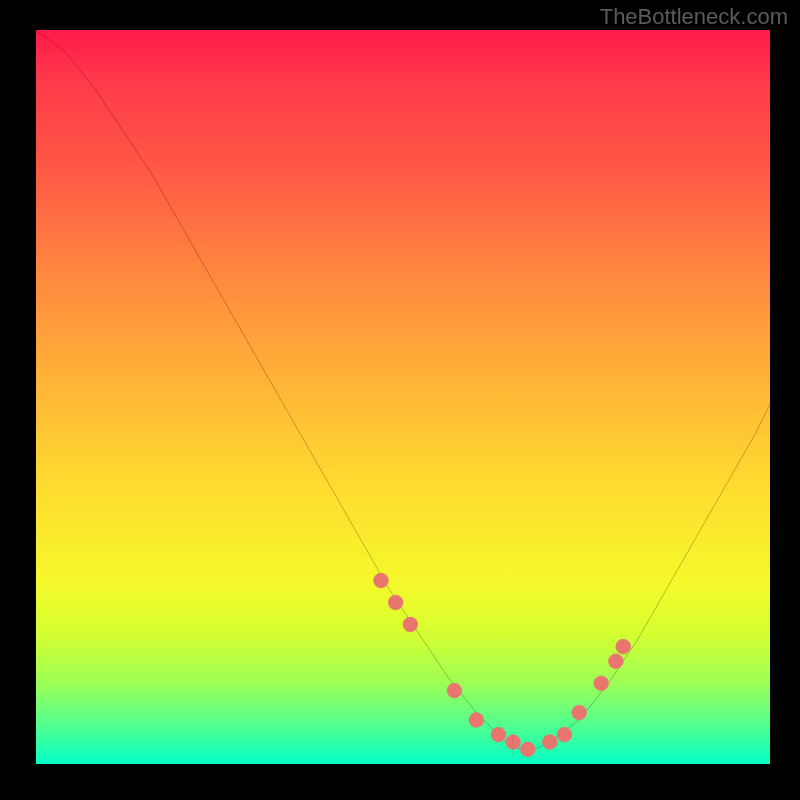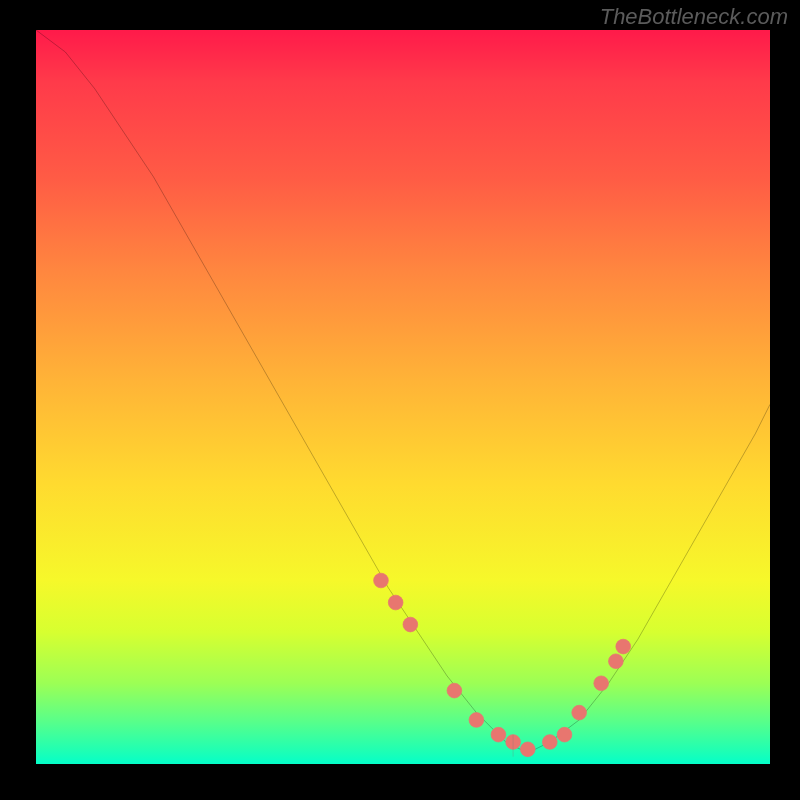--- a/index.html
+++ b/index.html
@@ -9,21 +9,20 @@
     height: 800px;
     background: #000;
     overflow: hidden;
     font-family: Arial, Helvetica, sans-serif;
   }
   .frame {
     position: relative;
     width: 800px;
     height: 800px;
     background: #000;
-    font-style: italic;
   }
   .watermark {
     position: absolute;
     top: 4px;
     right: 12px;
     color: #5b5b5b;
     font-size: 22px;
     font-weight: 500;
     z-index: 5;
     user-select: none;

